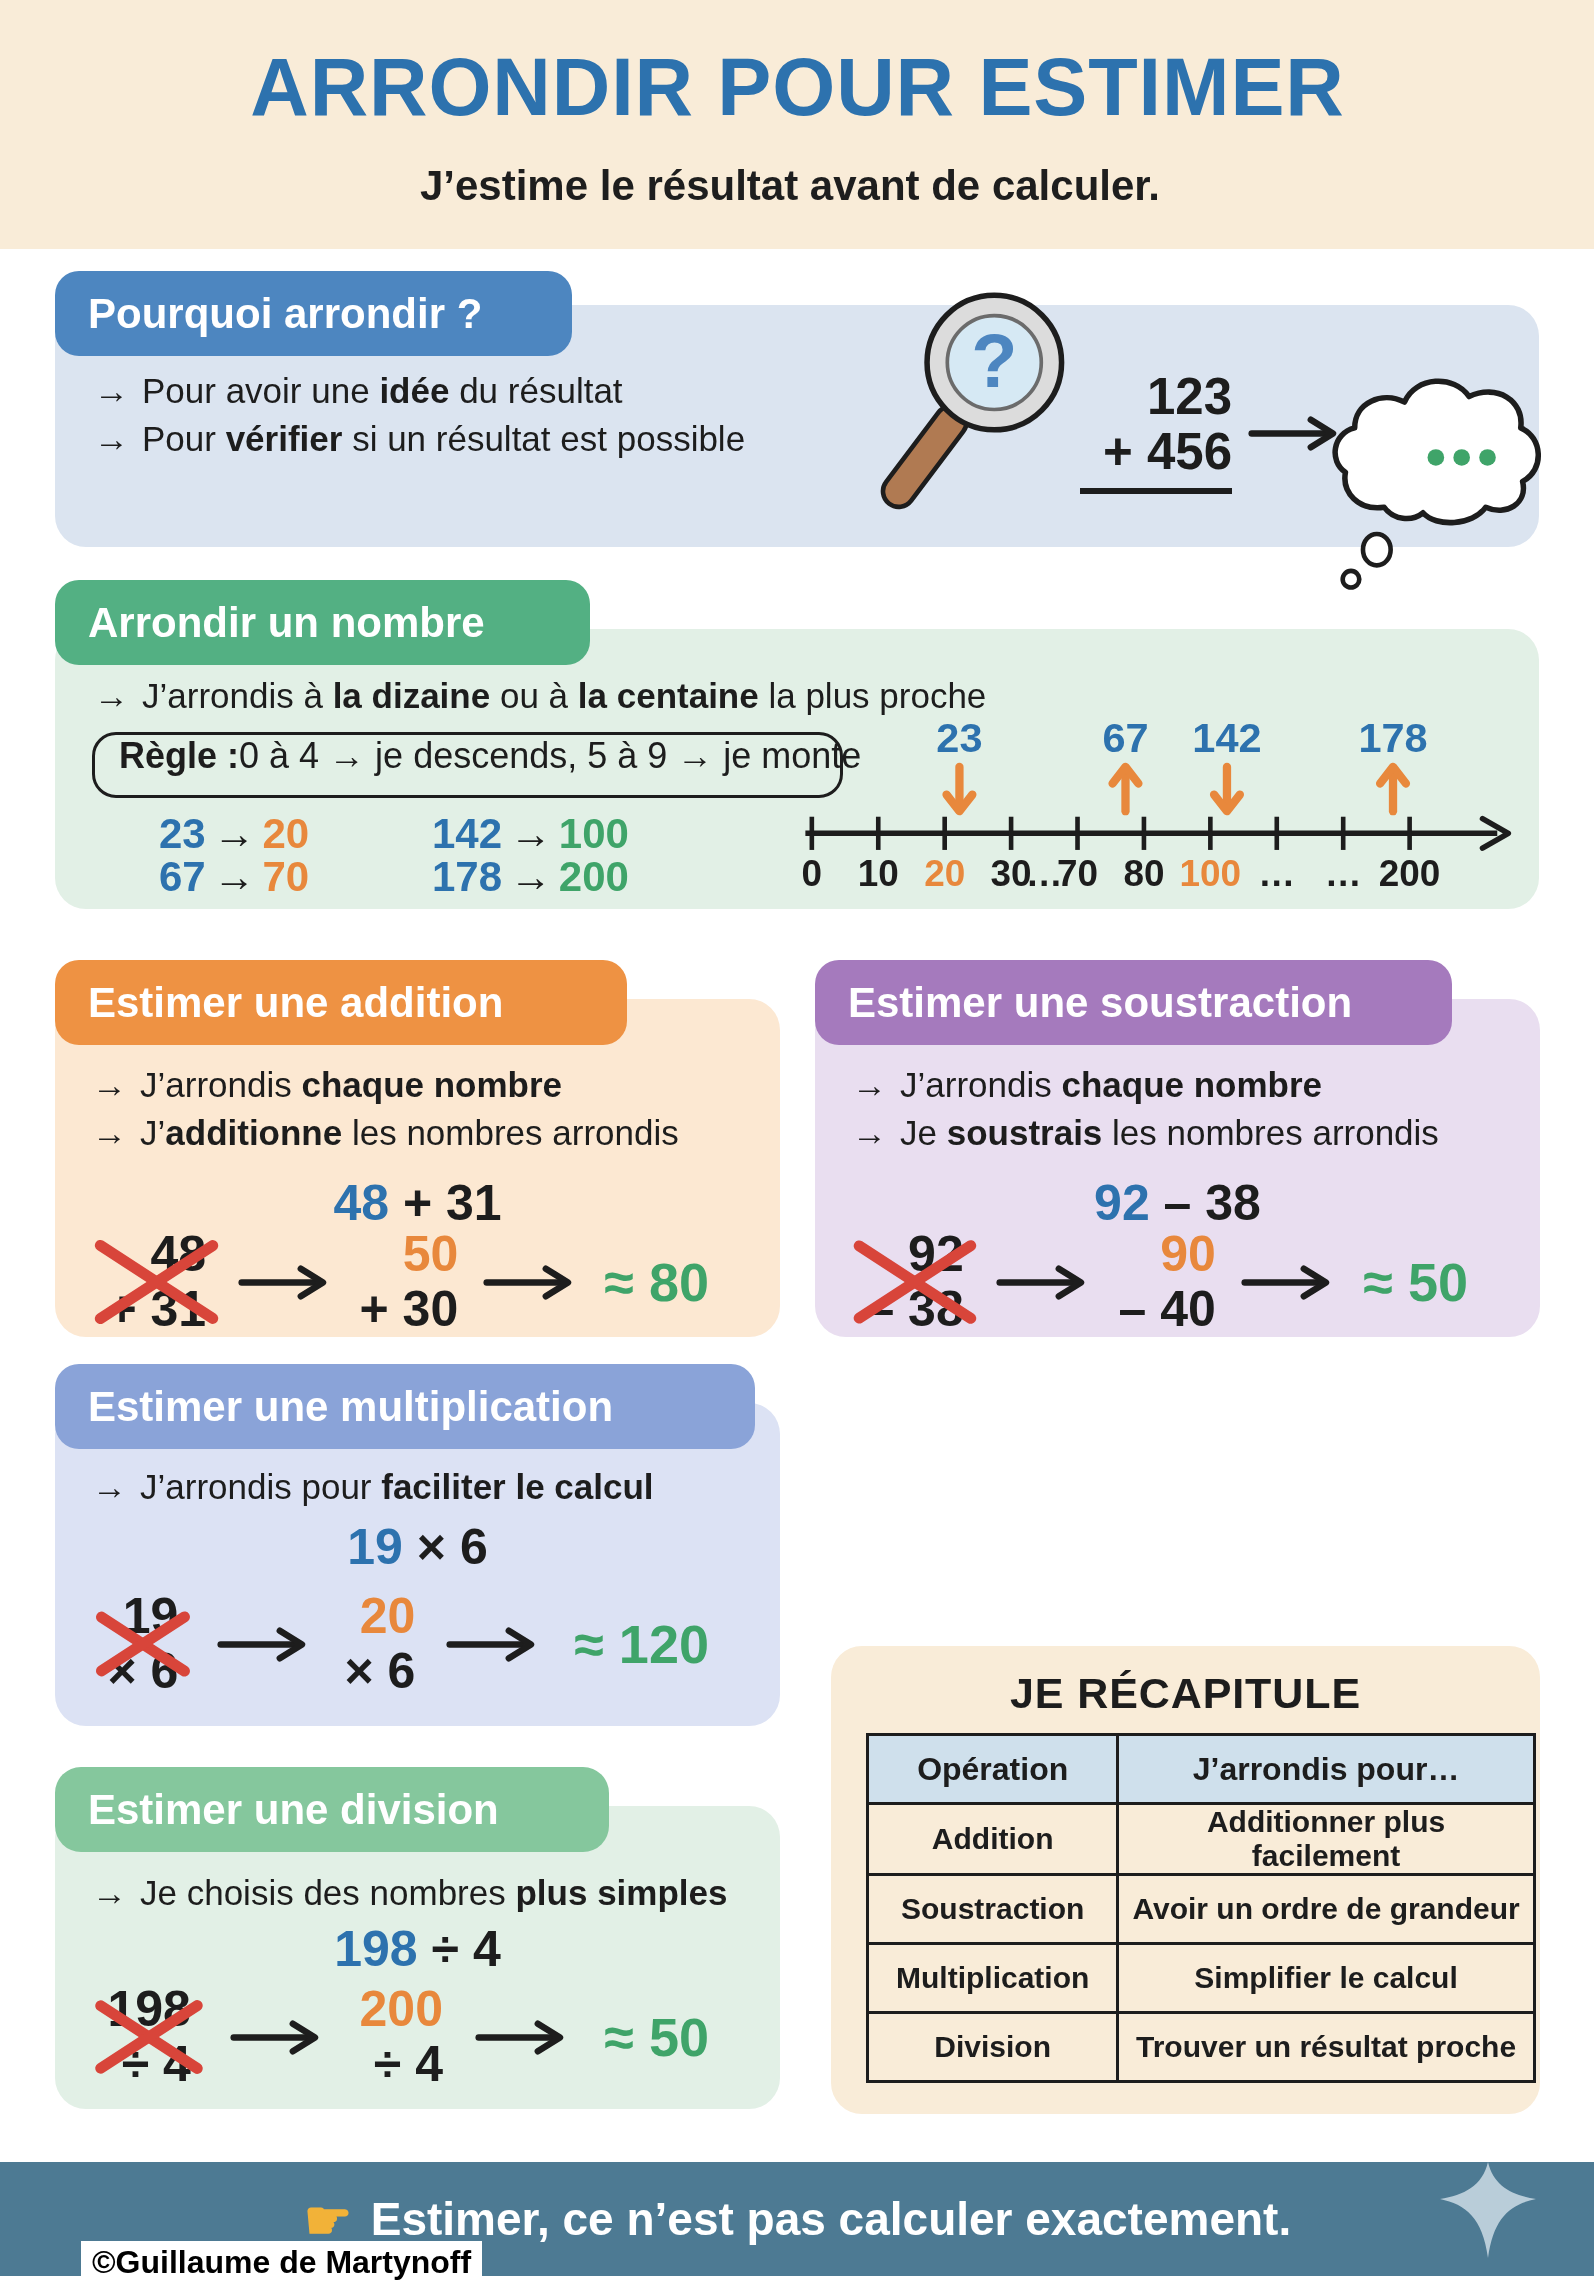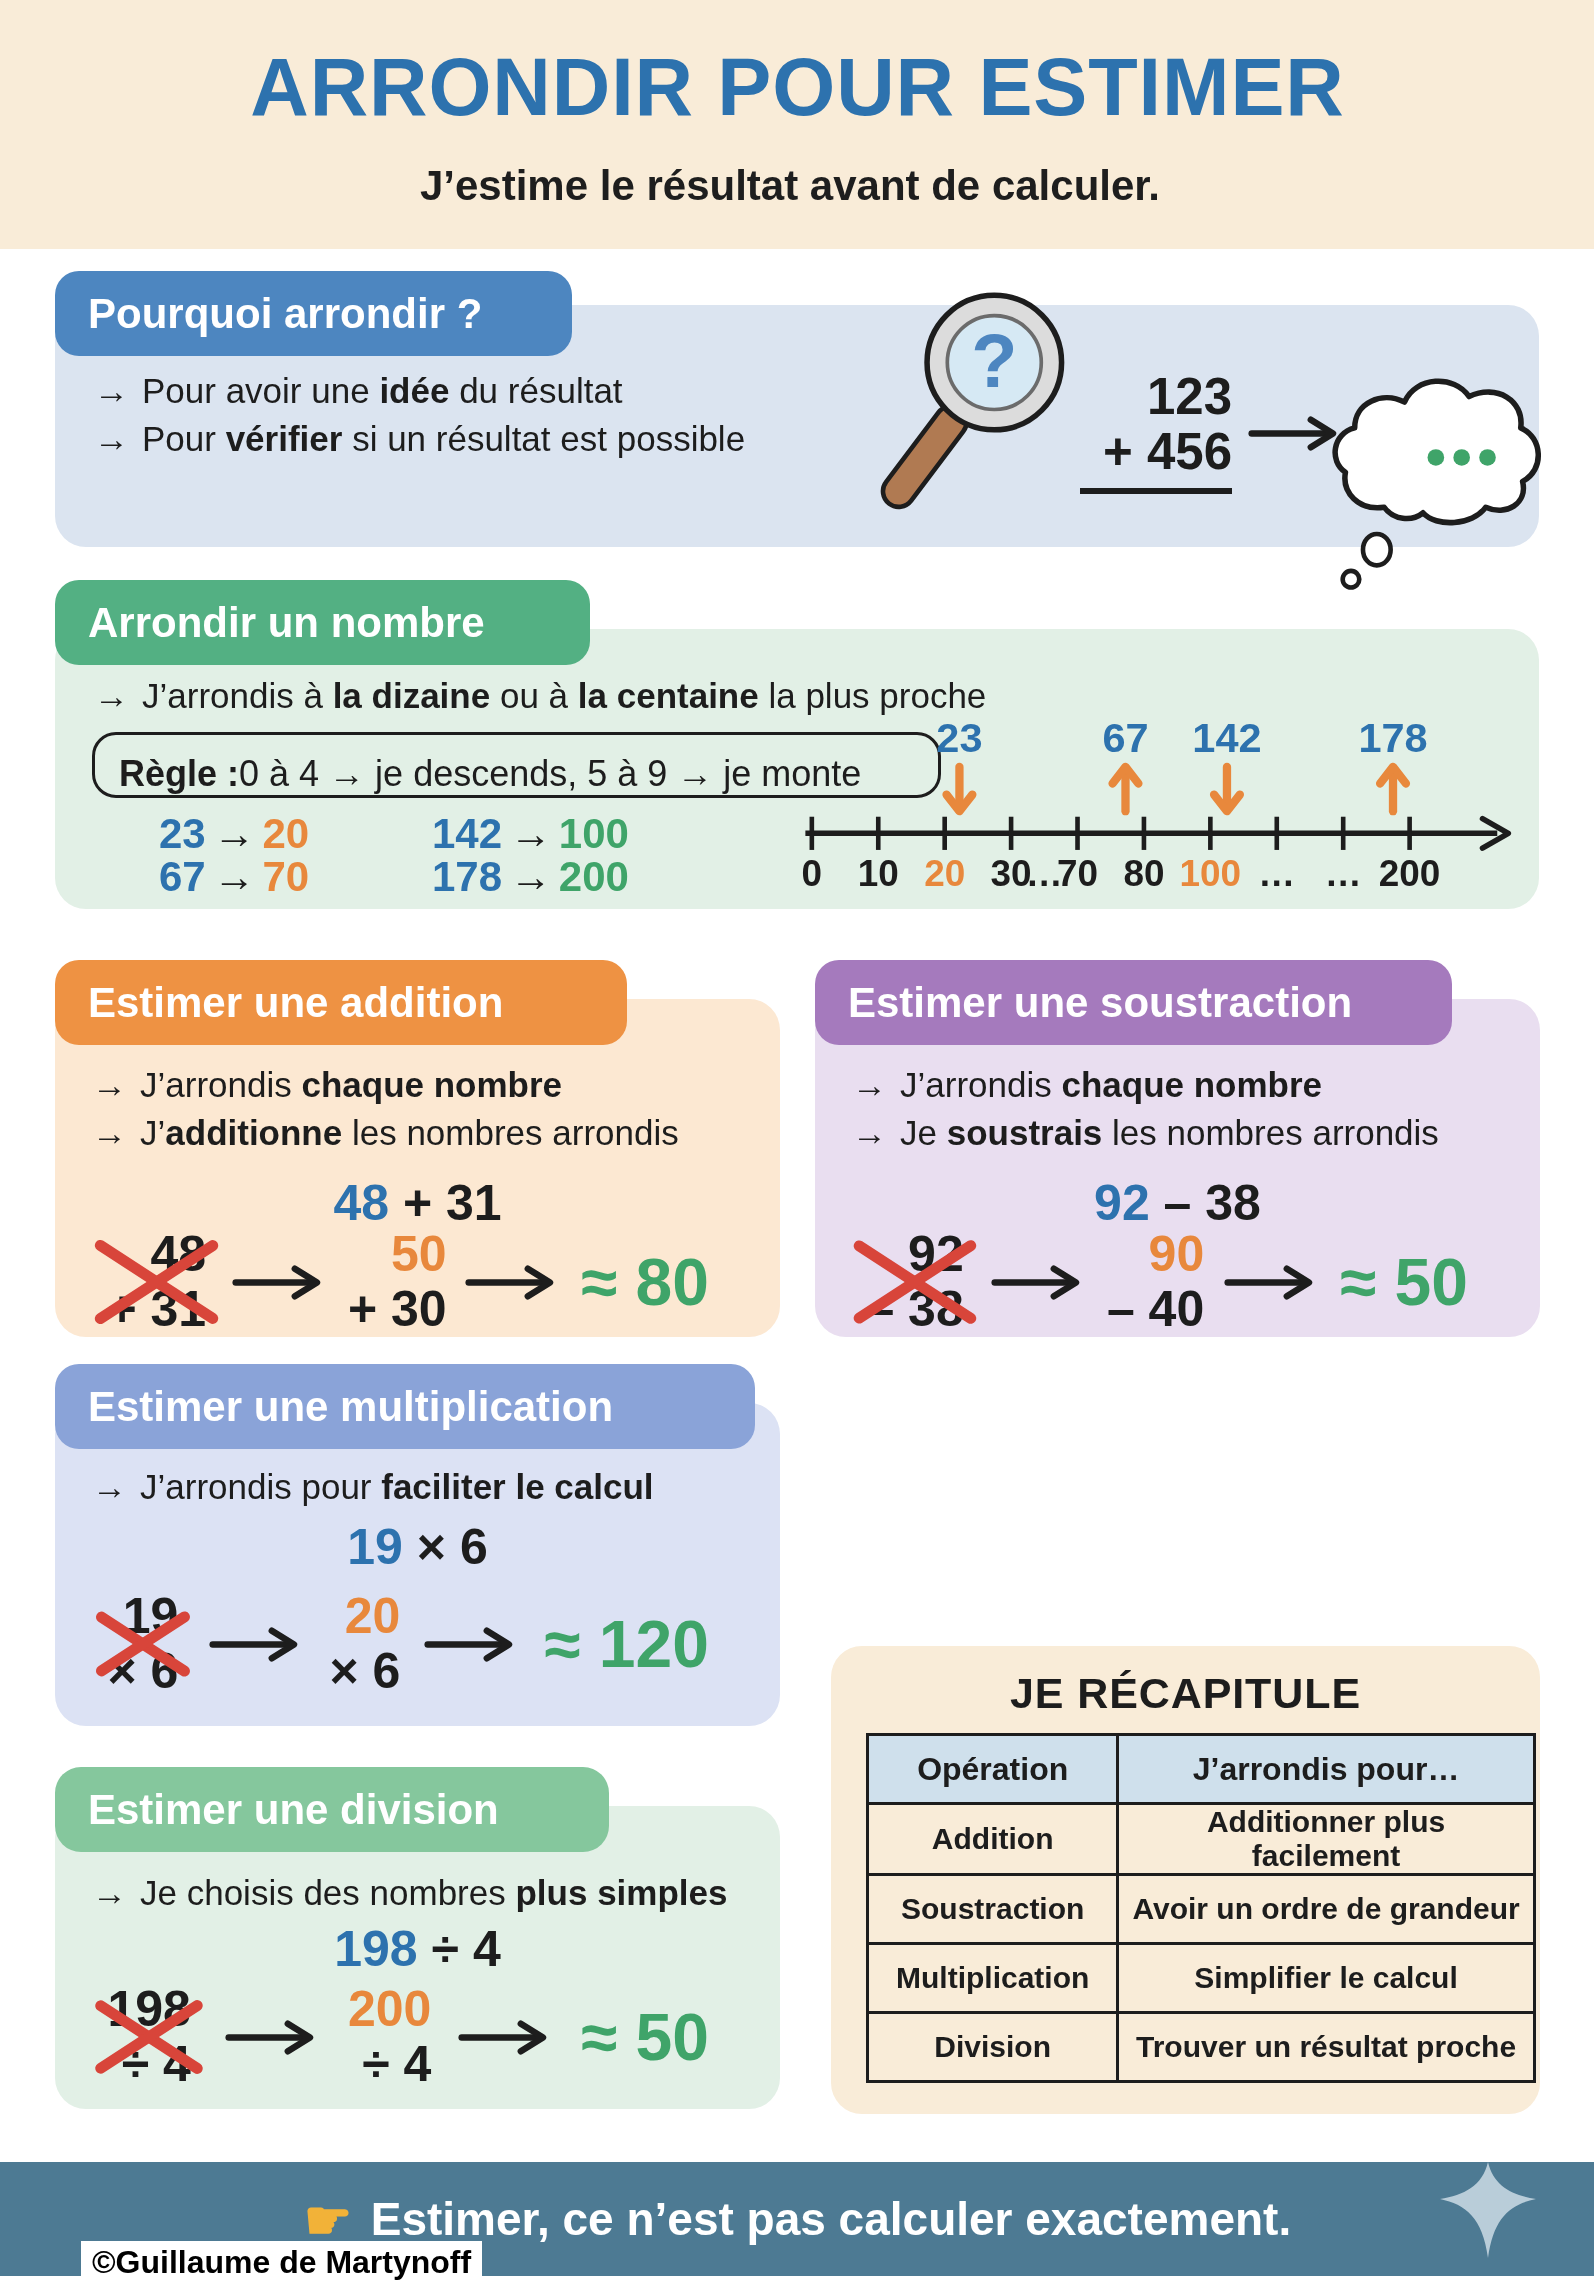--- a/index.html
+++ b/index.html
@@ -21,35 +21,35 @@
   
   #card-pourquoi{left:55px;top:305px;width:1484px;height:242px;background:#dbe4f0;}
   #pill-pourquoi{left:55px;top:271px;width:517px;background:#4d86c0;}
   #pourquoi-bullets{left:94px;top:367px;}
   #sum-block{left:1080px;top:369px;width:152px;text-align:right;font-size:51px;font-weight:800;line-height:55px;border-bottom:6.5px solid #1d1d1d;padding-bottom:9.2px;}
   #arrow-think{left:1248px;top:413px;}
   
   #card-arrondir{left:55px;top:629px;width:1484px;height:280px;background:#e2f0e6;}
   #pill-arrondir{left:55px;top:580px;width:535px;background:#53b083;}
   #arrondir-bullet{left:94px;top:672px;}
-  #regle-box{left:92px;top:732px;width:849px;height:66px;border:3.7px solid #1d1d1d;border-radius:24px;display:flex;align-items:flex-end;padding:0 24px;font-size:36px;box-sizing:border-box;background:transparent;white-space:nowrap;}
+  #regle-box{left:92px;top:732px;width:751px;height:66px;border:3.7px solid #1d1d1d;border-radius:24px;display:flex;align-items:flex-start;padding:0 24px;font-size:36px;box-sizing:border-box;background:transparent;white-space:nowrap;}
   .conv-col{font-size:42px;font-weight:800;line-height:43px;white-space:nowrap;}
   #conv-col1{left:159px;top:812px;}
   #conv-col2{left:432px;top:812px;}
   .conv-col .aro{color:#1d1d1d;font-weight:700;padding:0 7.4px;}
   
   .mini-bullets{left:92px;font-size:34px;}
   .expr{width:725px;text-align:center;font-size:50px;font-weight:800;}
   .calc-row{display:flex;align-items:center;justify-content:space-between;}
   .stack{text-align:right;font-size:50px;font-weight:800;line-height:55px;white-space:nowrap;}
   .crossed{position:relative;padding:0 7.4px;}
   .crossed::before,.crossed::after{content:"";position:absolute;left:-14%;top:50%;width:128%;height:11px;background:#d8453a;border-radius:6.5px;}
   .crossed::before{transform:translateY(-50%) rotate(33deg);}
   .crossed::after{transform:translateY(-50%) rotate(-33deg);}
-  .approx{font-size:66px;font-weight:800;color:#3fa469;white-space:nowrap;}
+  .approx{font-size:54px;font-weight:800;color:#3fa469;white-space:nowrap;}
   
   #card-add{left:55px;top:999px;width:725px;height:338px;background:#fce8d2;}
   #pill-add{left:55px;top:960px;width:572px;background:#ee9243;}
   #add-bullets{top:1061px;}
   #add-expr{left:55px;top:1174px;}
   #add-row{left:100px;top:1227px;width:609px;}
   
   #card-sub{left:815px;top:999px;width:725px;height:338px;background:#e9def0;}
   #pill-sub{left:815px;top:960px;width:637px;background:#a57abd;}
   #sub-bullets{left:852px;top:1061px;}

